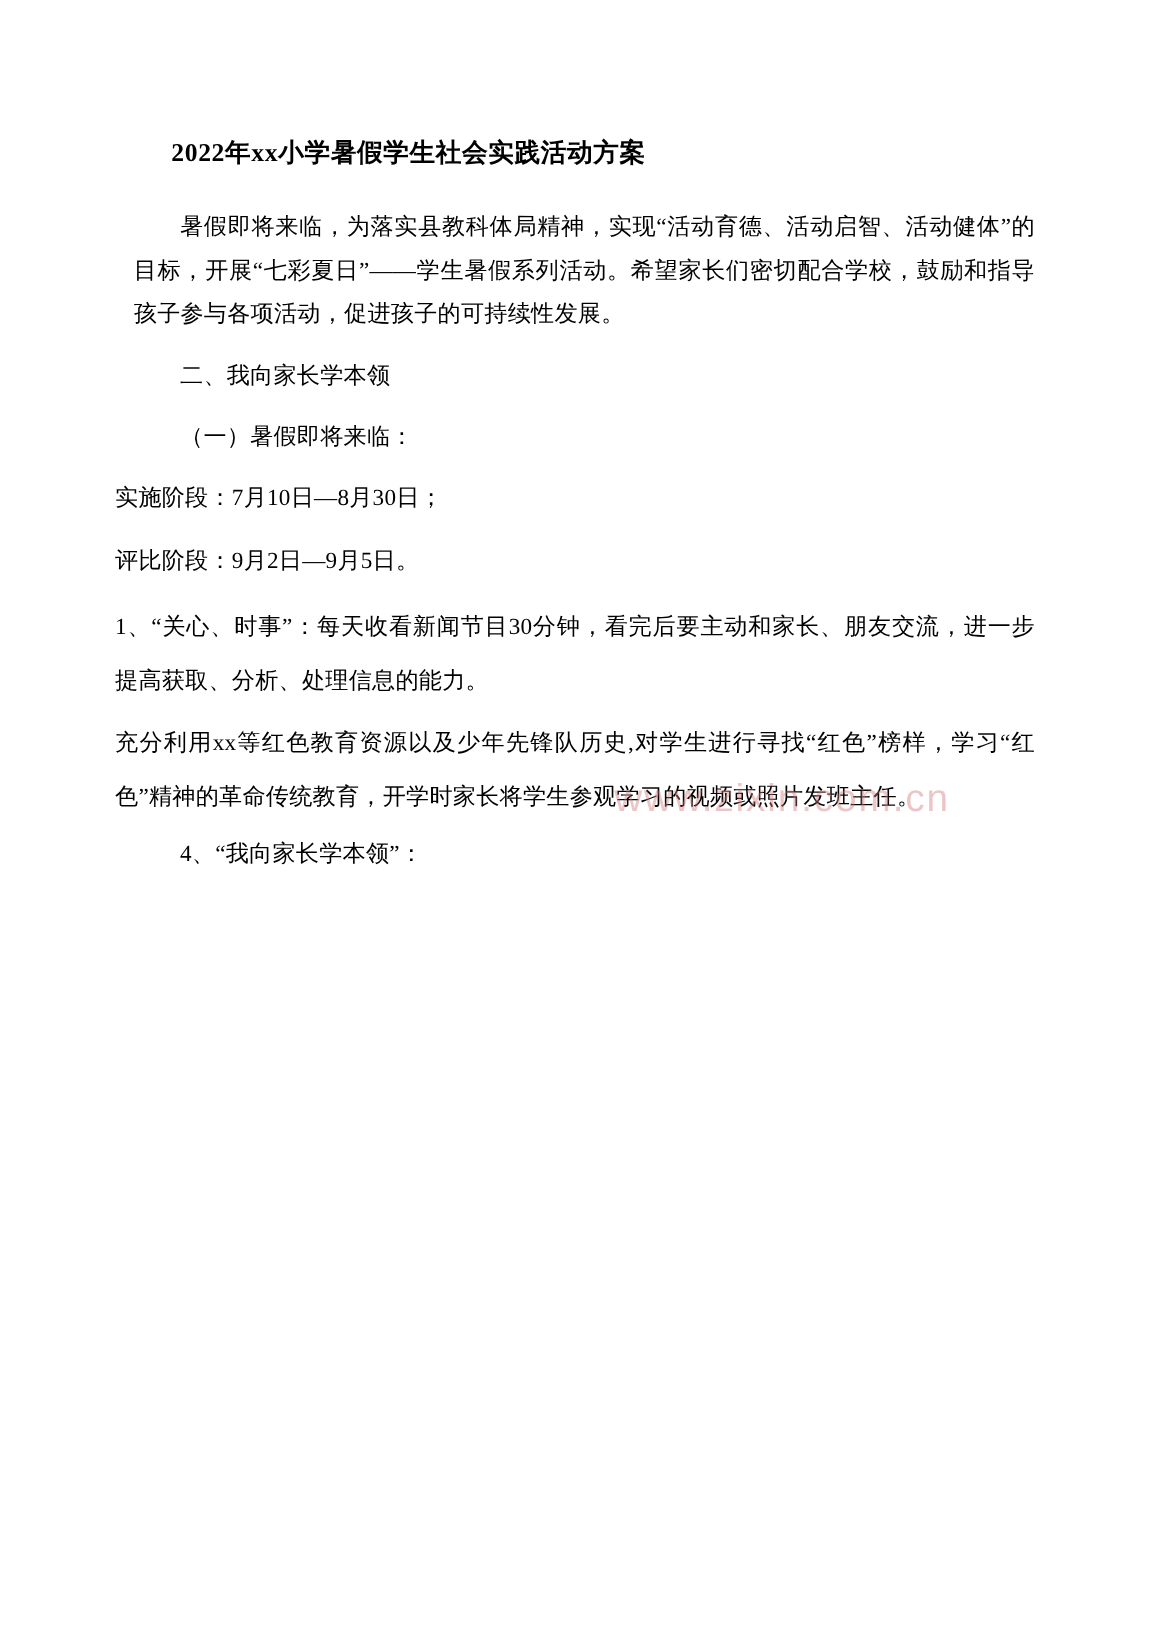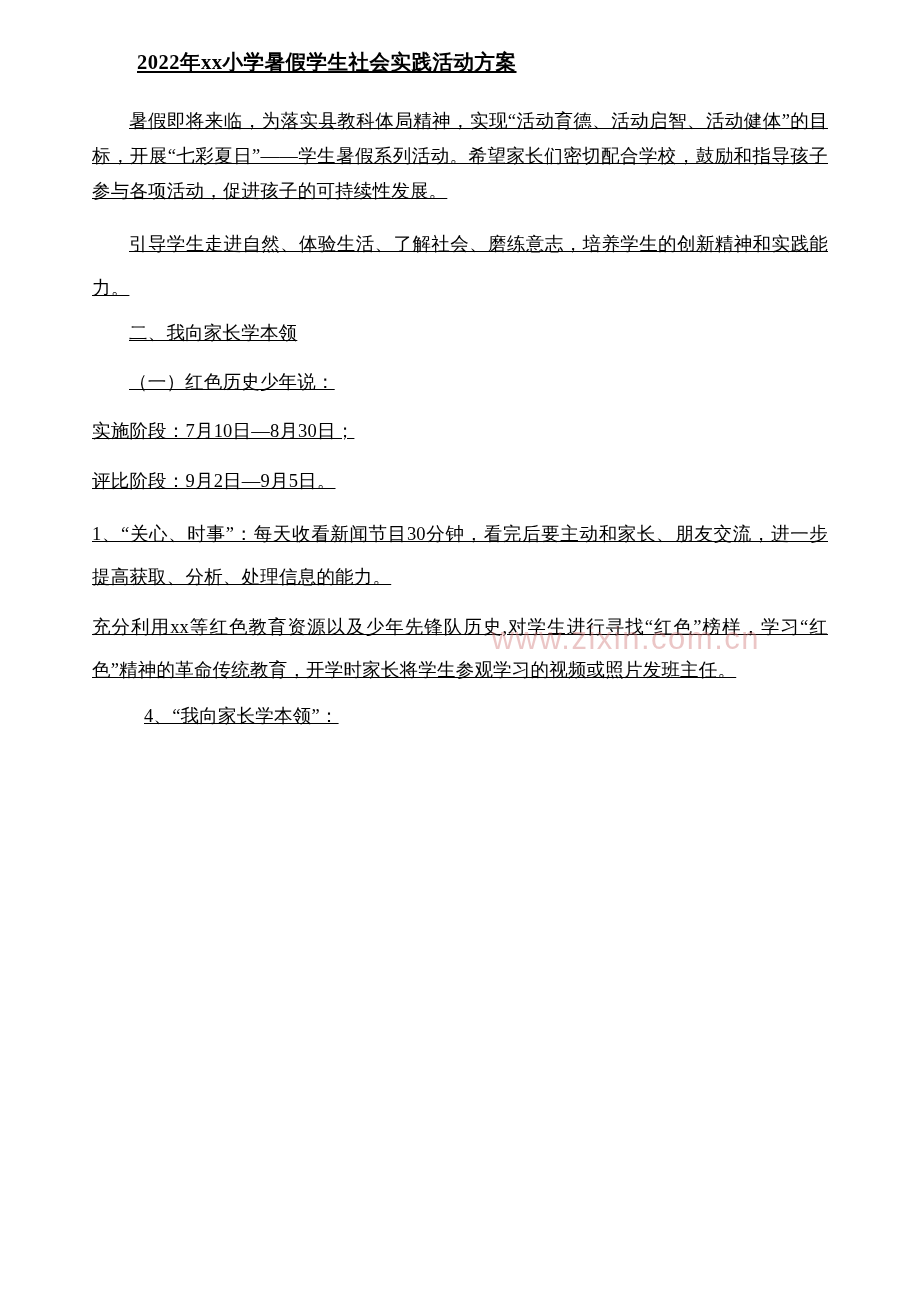--- a/index.html
+++ b/index.html
@@ -15,41 +15,41 @@
     color: #000000;
     overflow: hidden;
   }
   .page {
     position: absolute;
     top: 0;
     left: 0;
     width: 920px;
     height: 1302px;
     box-sizing: border-box;
-    padding: 47px 92px 0 92px;
-    text-decoration: underline;
+    padding: 108px 92px 0 92px;
   }
   .doc-title {
     font-size: 20.5px;
     font-weight: bold;
     letter-spacing: 0.5px;
     text-align: left;
     margin: 0 0 26px 45px;
     line-height: 1.5;
   }
   p.para {
     font-size: 18.5px;
     line-height: 1.95;
     margin: 0 0 11px 0;
     text-align: justify;
     text-justify: inter-ideograph;
     letter-spacing: 0.2px;
   }
   p.indent {
     text-indent: 37px;
+    margin-left: 15px;
   }
   p.indent2 {
     text-indent: 52px;
   }
   p.loose {
     line-height: 2.35;
     margin-bottom: 6px;
   }
   p.tight {
     line-height: 1.9;
@@ -73,25 +73,24 @@
 </head>
 <body>
 
 <div class="page">
 
   <h1 class="doc-title">2022年xx小学暑假学生社会实践活动方案</h1>
 
   <p class="para indent tight">暑假即将来临，为落实县教科体局精神，实现“活动育德、活动启智、活动健体”的目标，开展“七彩夏日”——学生暑假系列活动。希望家长们密切配合学校，鼓励和指导孩子参与各项活动，促进孩子的可持续性发展。</p>
 
 
-  <p class="para indent loose">引导学生走进自然、体验生活、了解社会、磨练意志，培养学生的创新精神和实践能力。</p>
 
   <p class="para indent tight">二、我向家长学本领</p>
 
-  <p class="para indent tight">（一）红色历史少年说：</p>
+  <p class="para indent tight">（一）暑假即将来临：</p>
 
   <p class="para tight">实施阶段：7月10日—8月30日；</p>
 
   <p class="para tight">评比阶段：9月2日—9月5日。</p>
 
 
   <p class="para loose">1、“关心、时事”：每天收看新闻节目30分钟，看完后要主动和家长、朋友交流，进一步提高获取、分析、处理信息的能力。</p>
 
 
   <p class="para loose">充分利用xx等红色教育资源以及少年先锋队历史,对学生进行寻找“红色”榜样，学习“红色”精神的革命传统教育，开学时家长将学生参观学习的视频或照片发班主任。</p>

